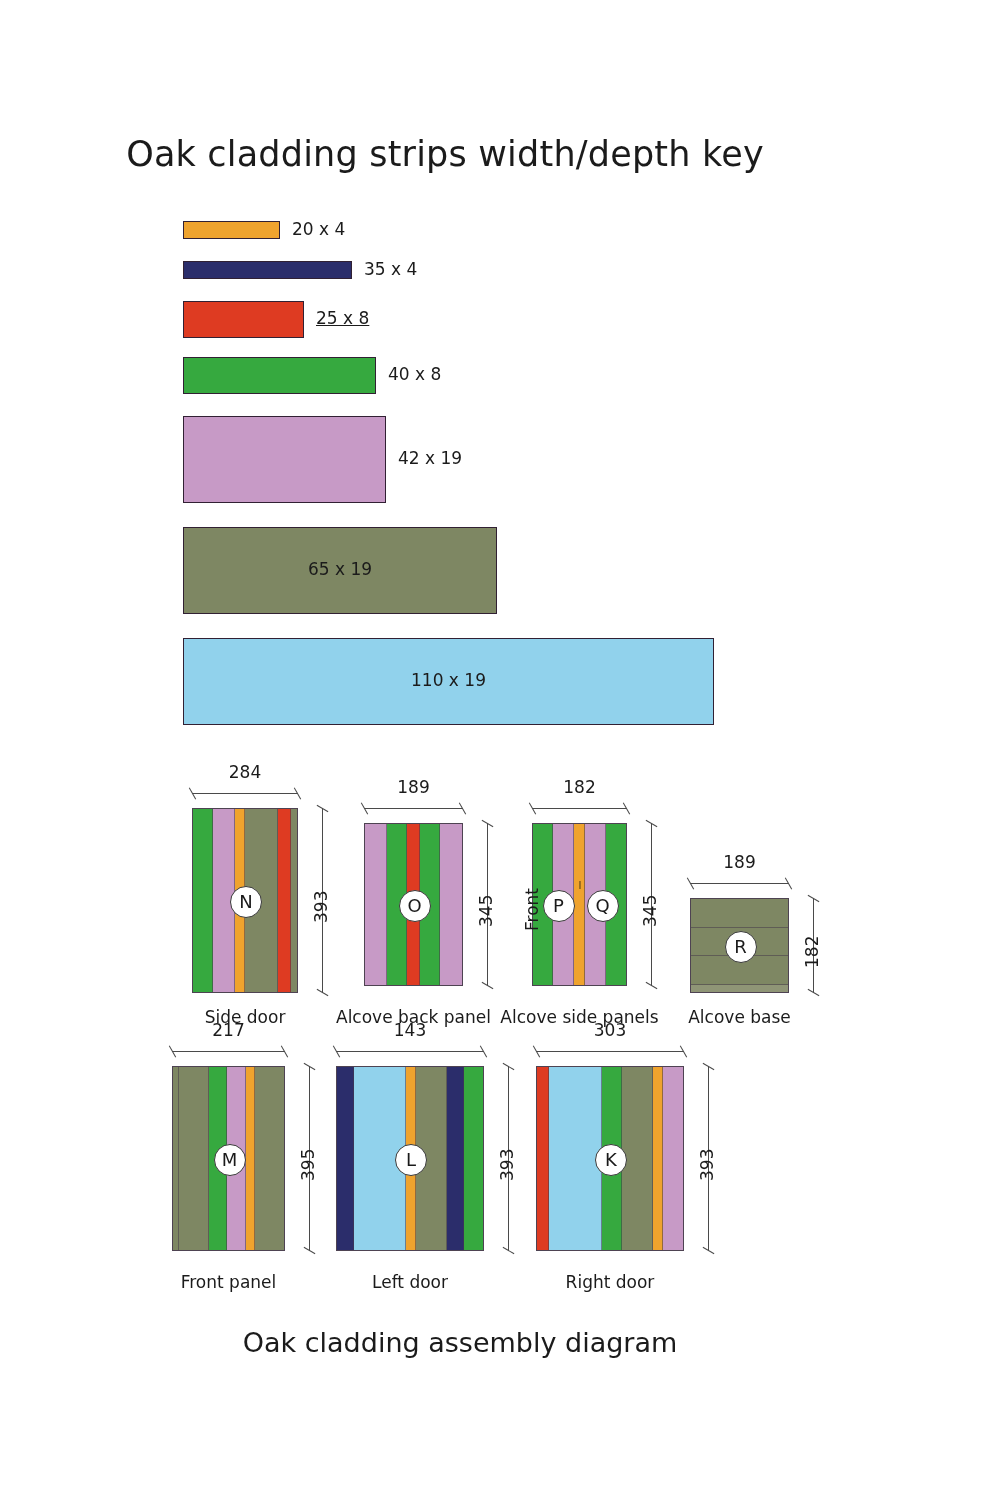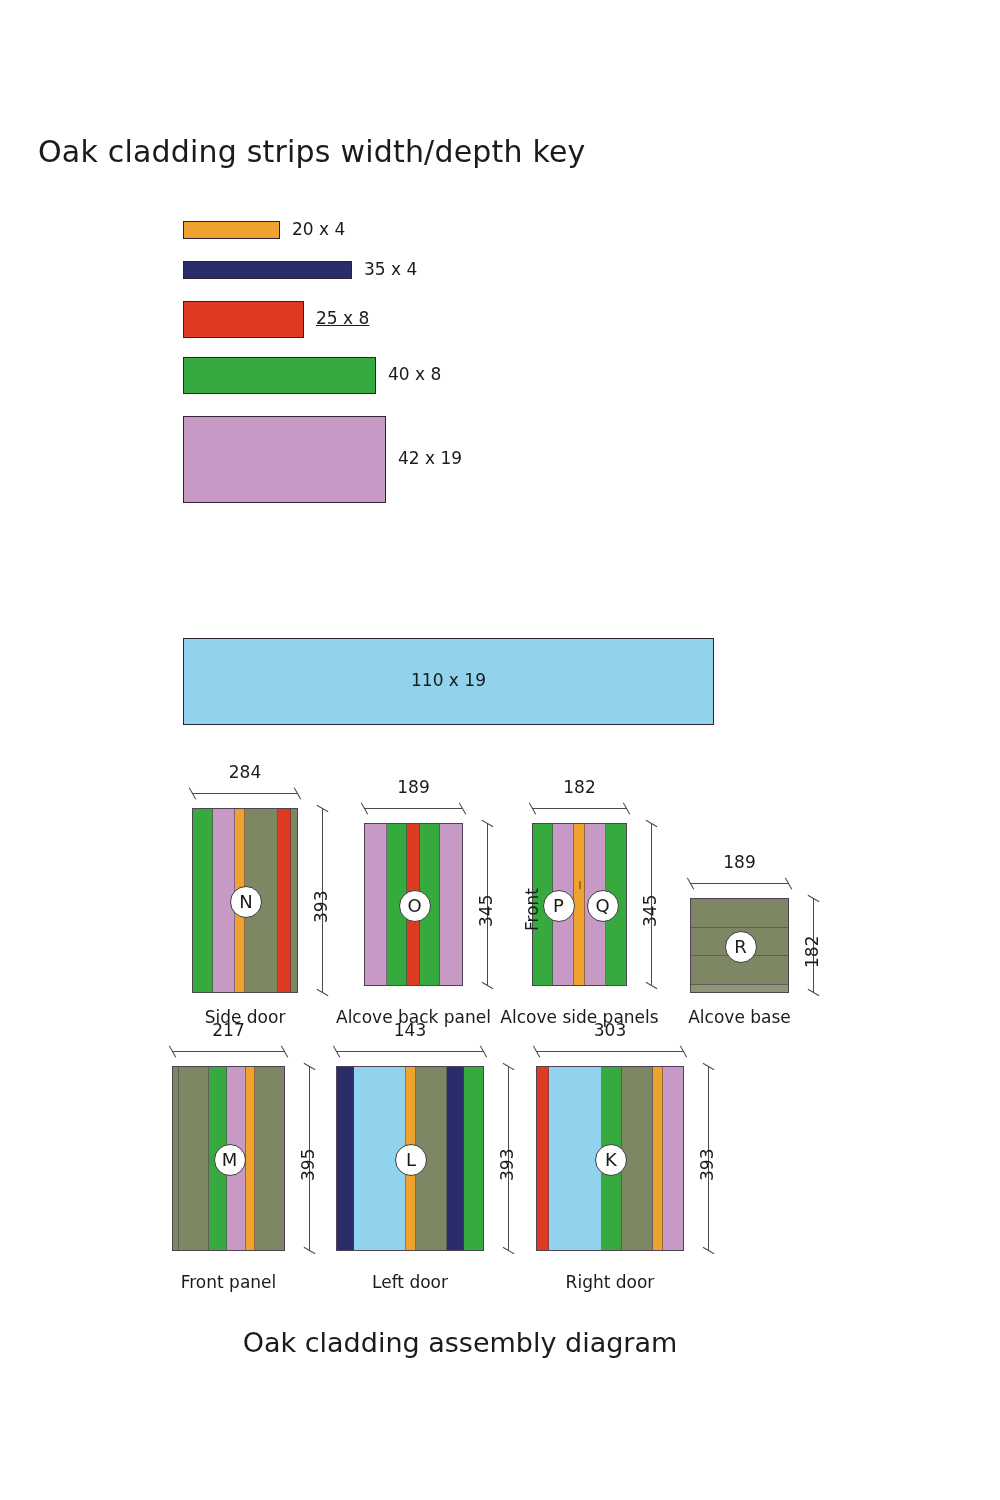--- a/index.html
+++ b/index.html
@@ -15,24 +15,24 @@
     font-family: "DejaVu Sans", "Liberation Sans", sans-serif;
     color: #1a1a1a;
     overflow: hidden;
   }
 
   
   #key-title {
     position: absolute;
     left: 0; top: 134px;
     width: 890px;
-    font-size: 30px;
+    text-align: center;
+    font-size: 35px;
     letter-spacing: .2px;
     color: #1b1b1b;
-    padding-left: 38px;
   }
   #assembly-title {
     position: absolute;
     left: 0; top: 1327px;
     width: 920px;
     text-align: center;
     font-size: 27px;
     color: #1b1b1b;
   }
 
@@ -174,20 +174,24 @@
       <div class="legend-label outside" style="left: 133px; top: 7.5px; text-decoration: underline;">25 x 8</div>
     </div>
     <div class="legend-row" style="top: 356.5px; width: 193px; height: 37px; padding-left: 28px;">
       <div class="legend-swatch" style="width: 193px; height: 37px; background: rgb(54, 169, 63);"></div>
       <div class="legend-label outside" style="left: 205px; top: 7.5px;">40 x 8</div>
     </div>
     <div class="legend-row" style="top: 415.5px; width: 203px; height: 87px;">
       <div class="legend-swatch" style="width: 203px; height: 87px; background: rgb(199, 154, 198);"></div>
       <div class="legend-label outside" style="left: 215px; top: 32.5px;">42 x 19</div>
     </div>
+    <div class="legend-row" style="top: 526.5px; width: 314px; height: 87px;">
+      <div class="legend-swatch" style="width: 314px; height: 87px; background: rgb(126, 135, 99);"></div>
+      <div class="legend-label inside" style="left: 0px; width: 314px; top: 32.5px;">65 x 19</div>
+    </div>
     <div class="legend-row" style="top: 637.5px; width: 531px; height: 87px;">
       <div class="legend-swatch" style="width: 531px; height: 87px; background: rgb(145, 210, 236);"></div>
       <div class="legend-label inside" style="left: 0px; width: 531px; top: 32.5px;">110 x 19</div>
     </div>
   </div>
 
 <div id="assembly">
     <div class="panel" style="left: 192px; top: 808px; width: 106px; height: 185px;">
       <div class="strip" style="background: rgb(54, 169, 63); width: 19.6078%; flex: 0 0 19.6078%;"></div>
       <div class="strip" style="background: rgb(199, 154, 198); width: 20.5882%; flex: 0 0 20.5882%;"></div>

